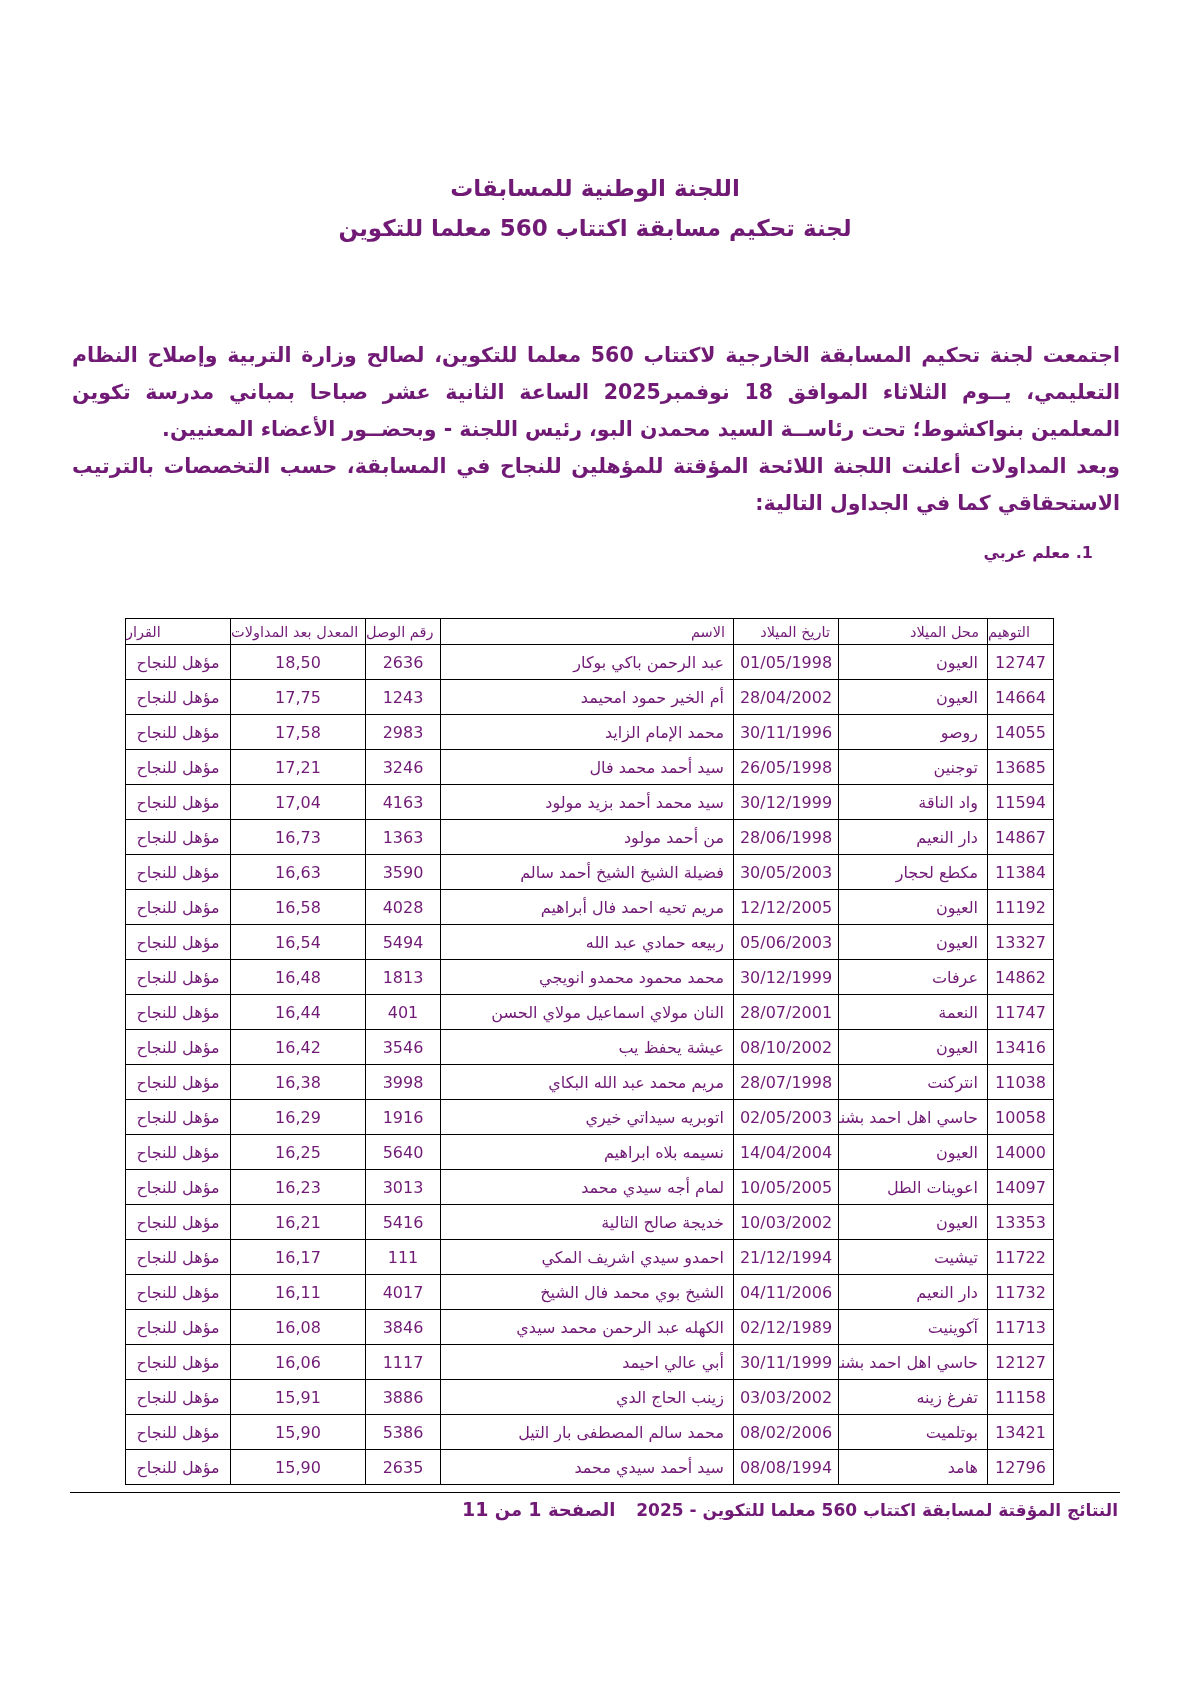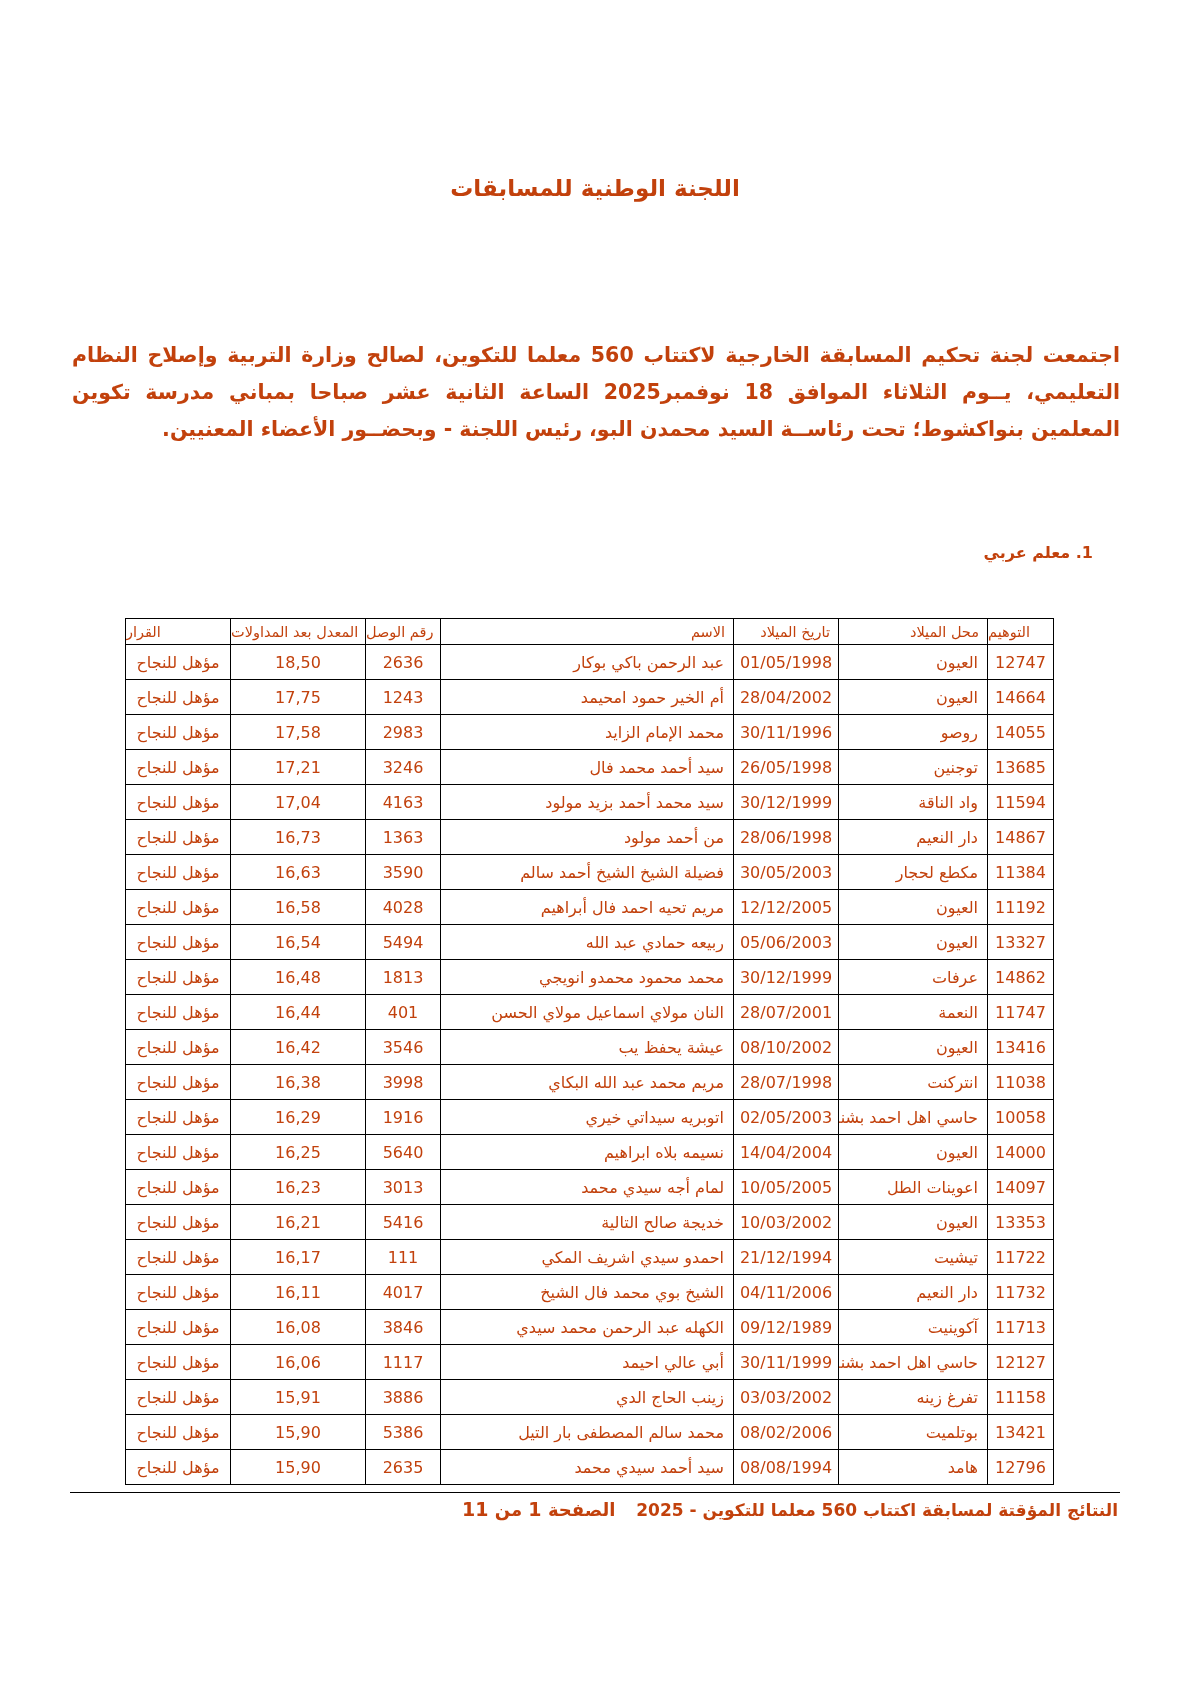--- a/index.html
+++ b/index.html
@@ -1,20 +1,20 @@
 <!DOCTYPE html>
 <html lang="ar"><head>
 <meta charset="utf-8">
 <style>
   html,body { margin:0; padding:0; background:#ffffff; }
   .page {
     position:relative;
     width:1190px; height:1682px;
     background:#ffffff;
-    color:#c2410c;
+    color:#701a75;
     font-family:"DejaVu Sans", sans-serif;
     overflow:hidden;
     margin:0 auto;
   }
   .org-block { position:absolute; top:168px; left:0; right:0; text-align:center; }
   .org-line { font-weight:bold; font-size:23px; line-height:40px; direction:rtl; }
   .doc-title {
     position:absolute; top:272px; left:0; right:0;
     text-align:center; font-weight:bold; font-size:31px; line-height:40px;
     direction:rtl; margin:0;
@@ -65,25 +65,27 @@
   }
   .footer-page b { font-size:19px; }
 </style>
 </head>
 <body>
 
 <div class="page">
 
   <div class="org-block">
     <div class="org-line">اللجنة الوطنية للمسابقات</div>
+    <div class="org-line">لجنة تحكيم مسابقة اكتتاب 560 معلما للتكوين</div>
   </div>
 
 
   <div class="intro-wrap">
     <p class="intro-para">اجتمعت لجنة تحكيم المسابقة الخارجية لاكتتاب 560 معلما للتكوين، لصالح وزارة التربية وإصلاح النظام التعليمي، يــوم الثلاثاء الموافق 18 نوفمبر2025 الساعة الثانية عشر صباحا بمباني مدرسة تكوين المعلمين بنواكشوط؛ تحت رئاســة السيد محمدن البو، رئيس اللجنة - وبحضــور الأعضاء المعنيين.</p>
+    <p class="intro-para">وبعد المداولات أعلنت اللجنة اللائحة المؤقتة للمؤهلين للنجاح في المسابقة، حسب التخصصات بالترتيب الاستحقاقي كما في الجداول التالية:</p>
   </div>
 
   <div class="section-title">1. معلم عربي</div>
 
   <table class="results">
     <colgroup>
       <col style="width:66px">
         <col style="width:149px">
         <col style="width:105px">
       <col style="width:293px">
@@ -270,21 +272,21 @@
           <td class="r">دار النعيم</td>
           <td class="c">04/11/2006</td>
           <td class="r">الشيخ بوي محمد فال الشيخ</td>
           <td class="c">4017</td>
           <td class="c">16,11</td>
           <td class="c">مؤهل للنجاح</td>
         </tr>
         <tr>
           <td class="c">11713</td>
           <td class="r">آكوينيت</td>
-          <td class="c">09/12/1989</td>
+          <td class="c">02/12/1989</td>
           <td class="r">الكهله عبد الرحمن محمد سيدي</td>
           <td class="c">3846</td>
           <td class="c">16,08</td>
           <td class="c">مؤهل للنجاح</td>
         </tr>
         <tr>
           <td class="c">12127</td>
           <td class="r">حاسي اهل احمد بشنه</td>
           <td class="c">30/11/1999</td>
           <td class="r">أبي عالي احيمد</td>

